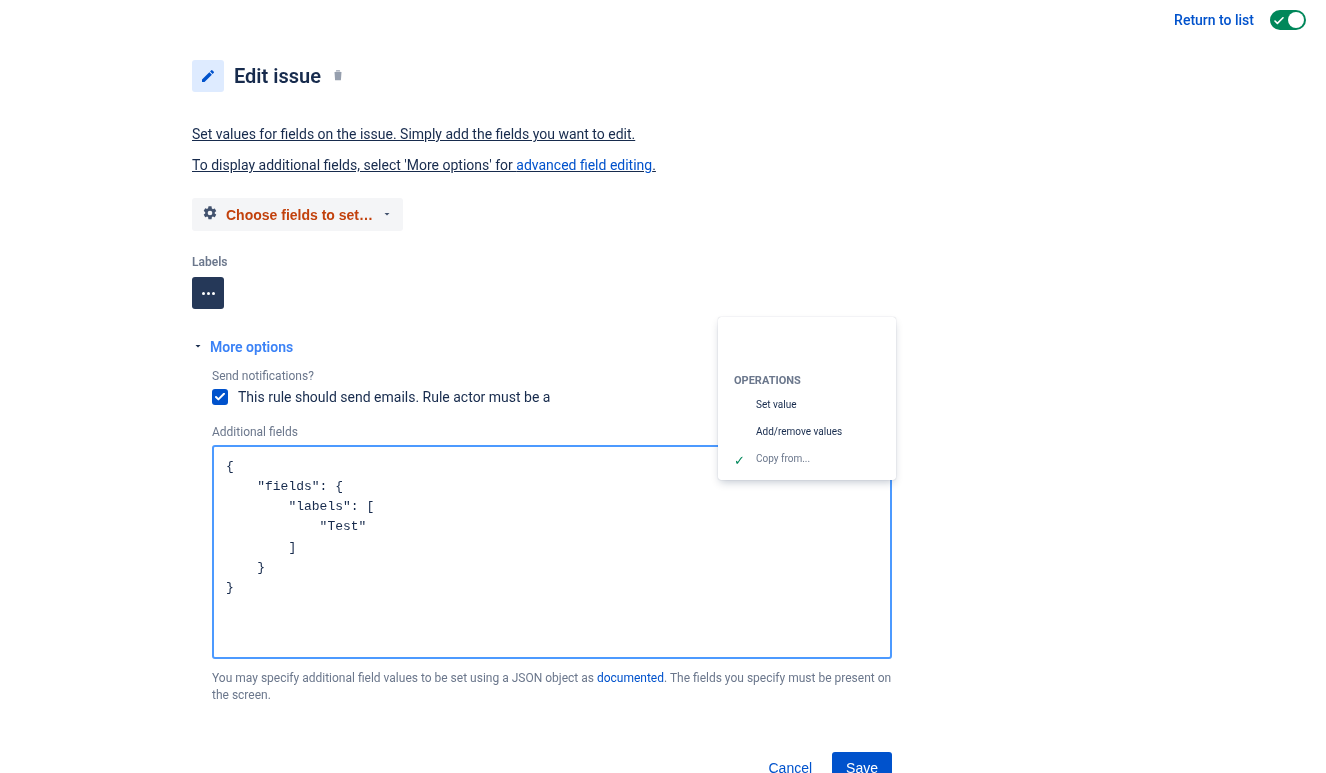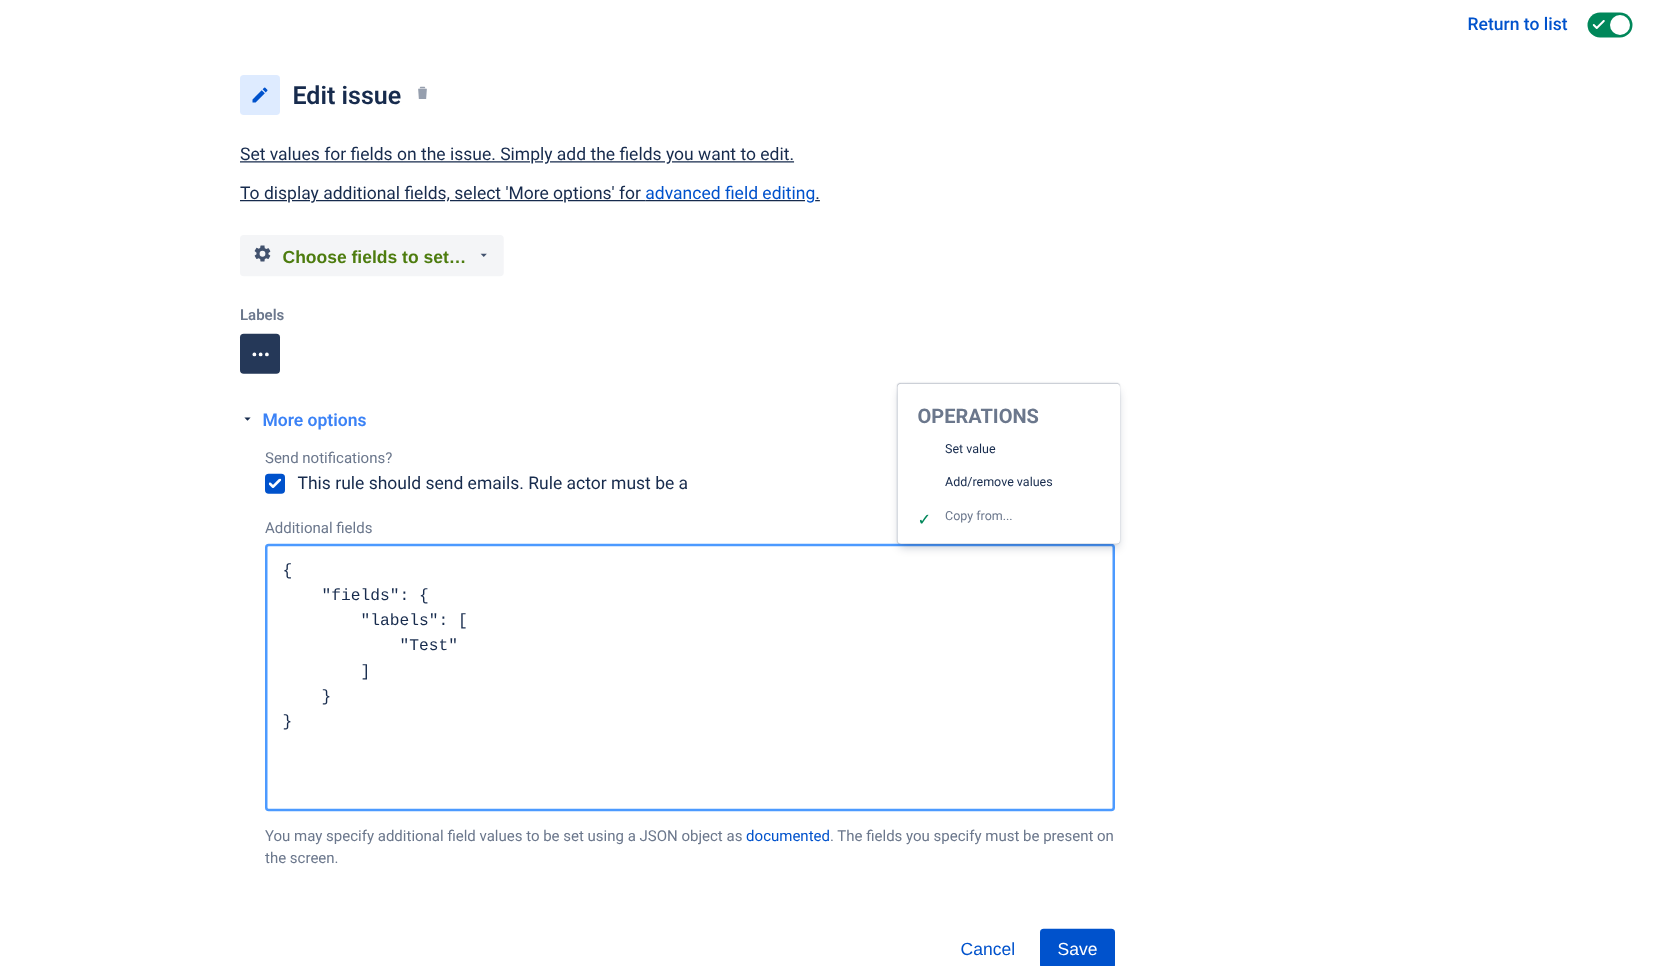--- a/index.html
+++ b/index.html
@@ -50,21 +50,21 @@
     }
     .container {
       max-width: 700px;
       margin-left: 192px;
       padding-top: 30px;
     }
     .header-row {
       display: flex;
       align-items: center;
       gap: 10px;
-      margin-bottom: 22px;
+      margin-bottom: 32px;
     }
     .icon-box {
       width: 32px;
       height: 32px;
       background: #DEEBFF;
       border-radius: 3px;
       display: flex;
       align-items: center;
       justify-content: center;
       color: #0052CC;
@@ -90,21 +90,21 @@
       cursor: pointer;
     }
     .choose-fields-btn {
       display: inline-flex;
       align-items: center;
       background: #F4F5F7;
       border: none;
       border-radius: 3px;
       padding: 7px 10px;
       font-weight: 600;
-      color: #4d7c0f;
+      color: #c2410c;
       cursor: pointer;
       gap: 8px;
       font-size: 14px;
       margin-top: 12px;
     }
     .section-label {
       color: #6B778C;
       font-size: 12px;
       font-weight: 600;
       margin-top: 24px;
@@ -145,24 +145,25 @@
       right: -4px;
       background: #fff;
       border-radius: 3px;
       box-shadow: 0 4px 8px -2px rgba(9,30,66,0.25), 0 0 1px rgba(9,30,66,0.31);
       width: 178px;
       padding: 8px 0;
       z-index: 100;
     }
     .dropdown-header {
       color: #6B778C;
-      font-size: 16px;
+      font-size: 11px;
       font-weight: 700;
       padding: 8px 16px 4px 16px;
       letter-spacing: 0;
+      margin-top: 41px;
     }
     .dropdown-item {
       padding: 8px 16px 8px 38px;
       cursor: pointer;
       font-size: 10px;
       color: #172B4D;
       position: relative;
     }
     .dropdown-item.selected {
       color: #6B778C;

